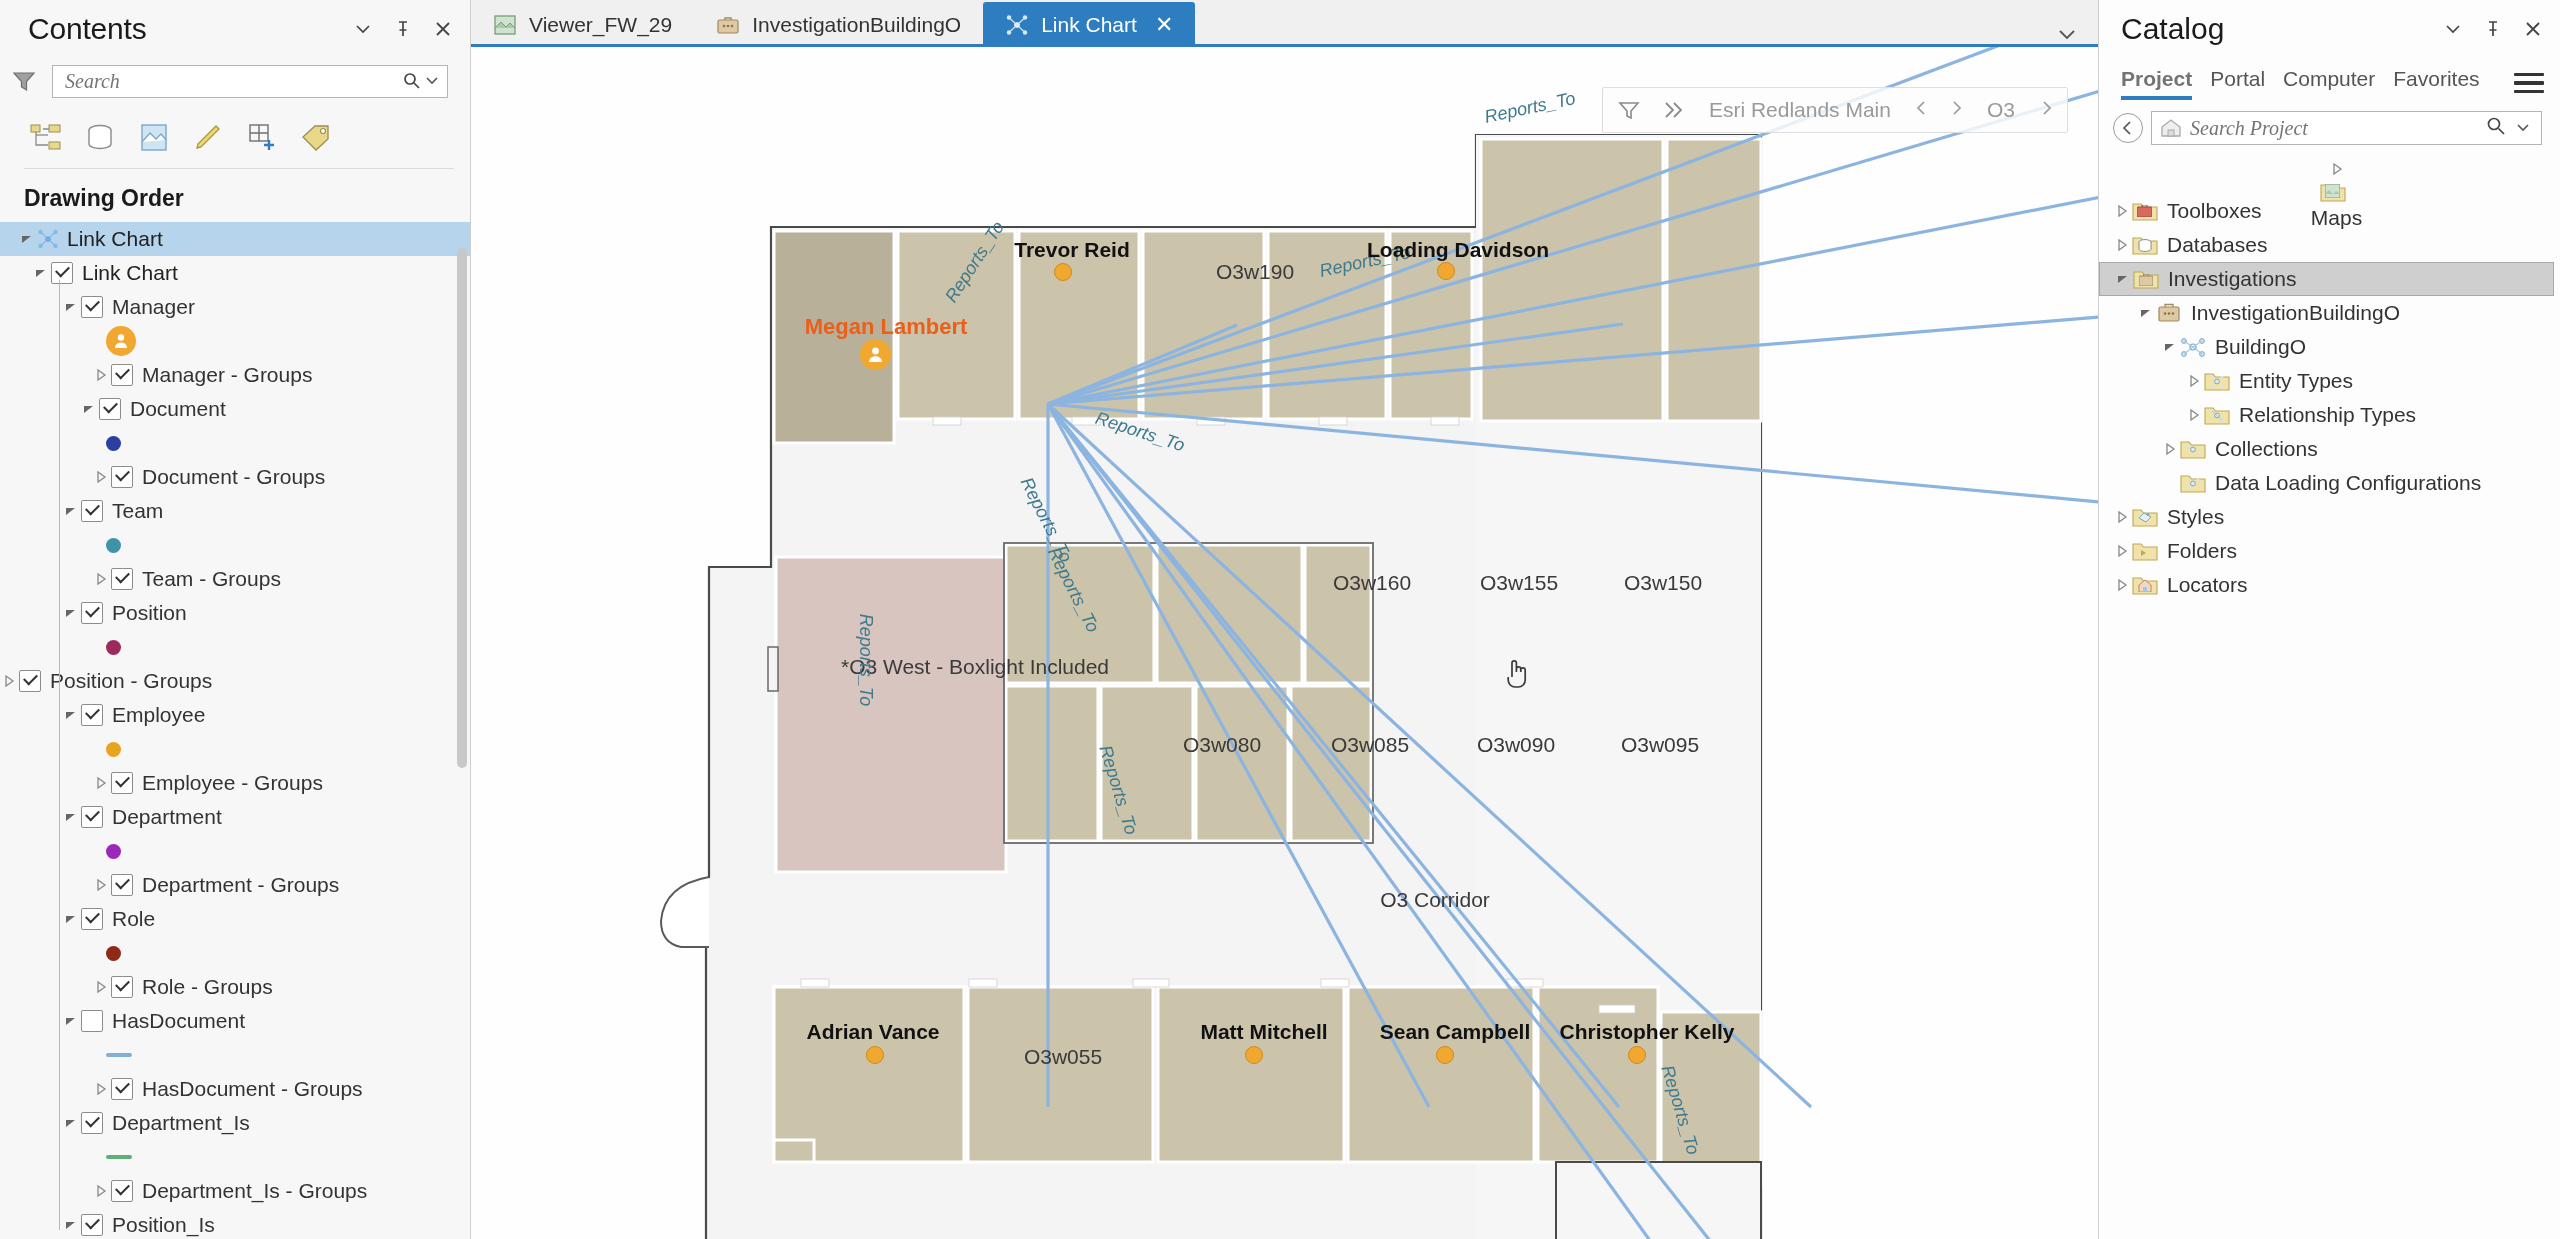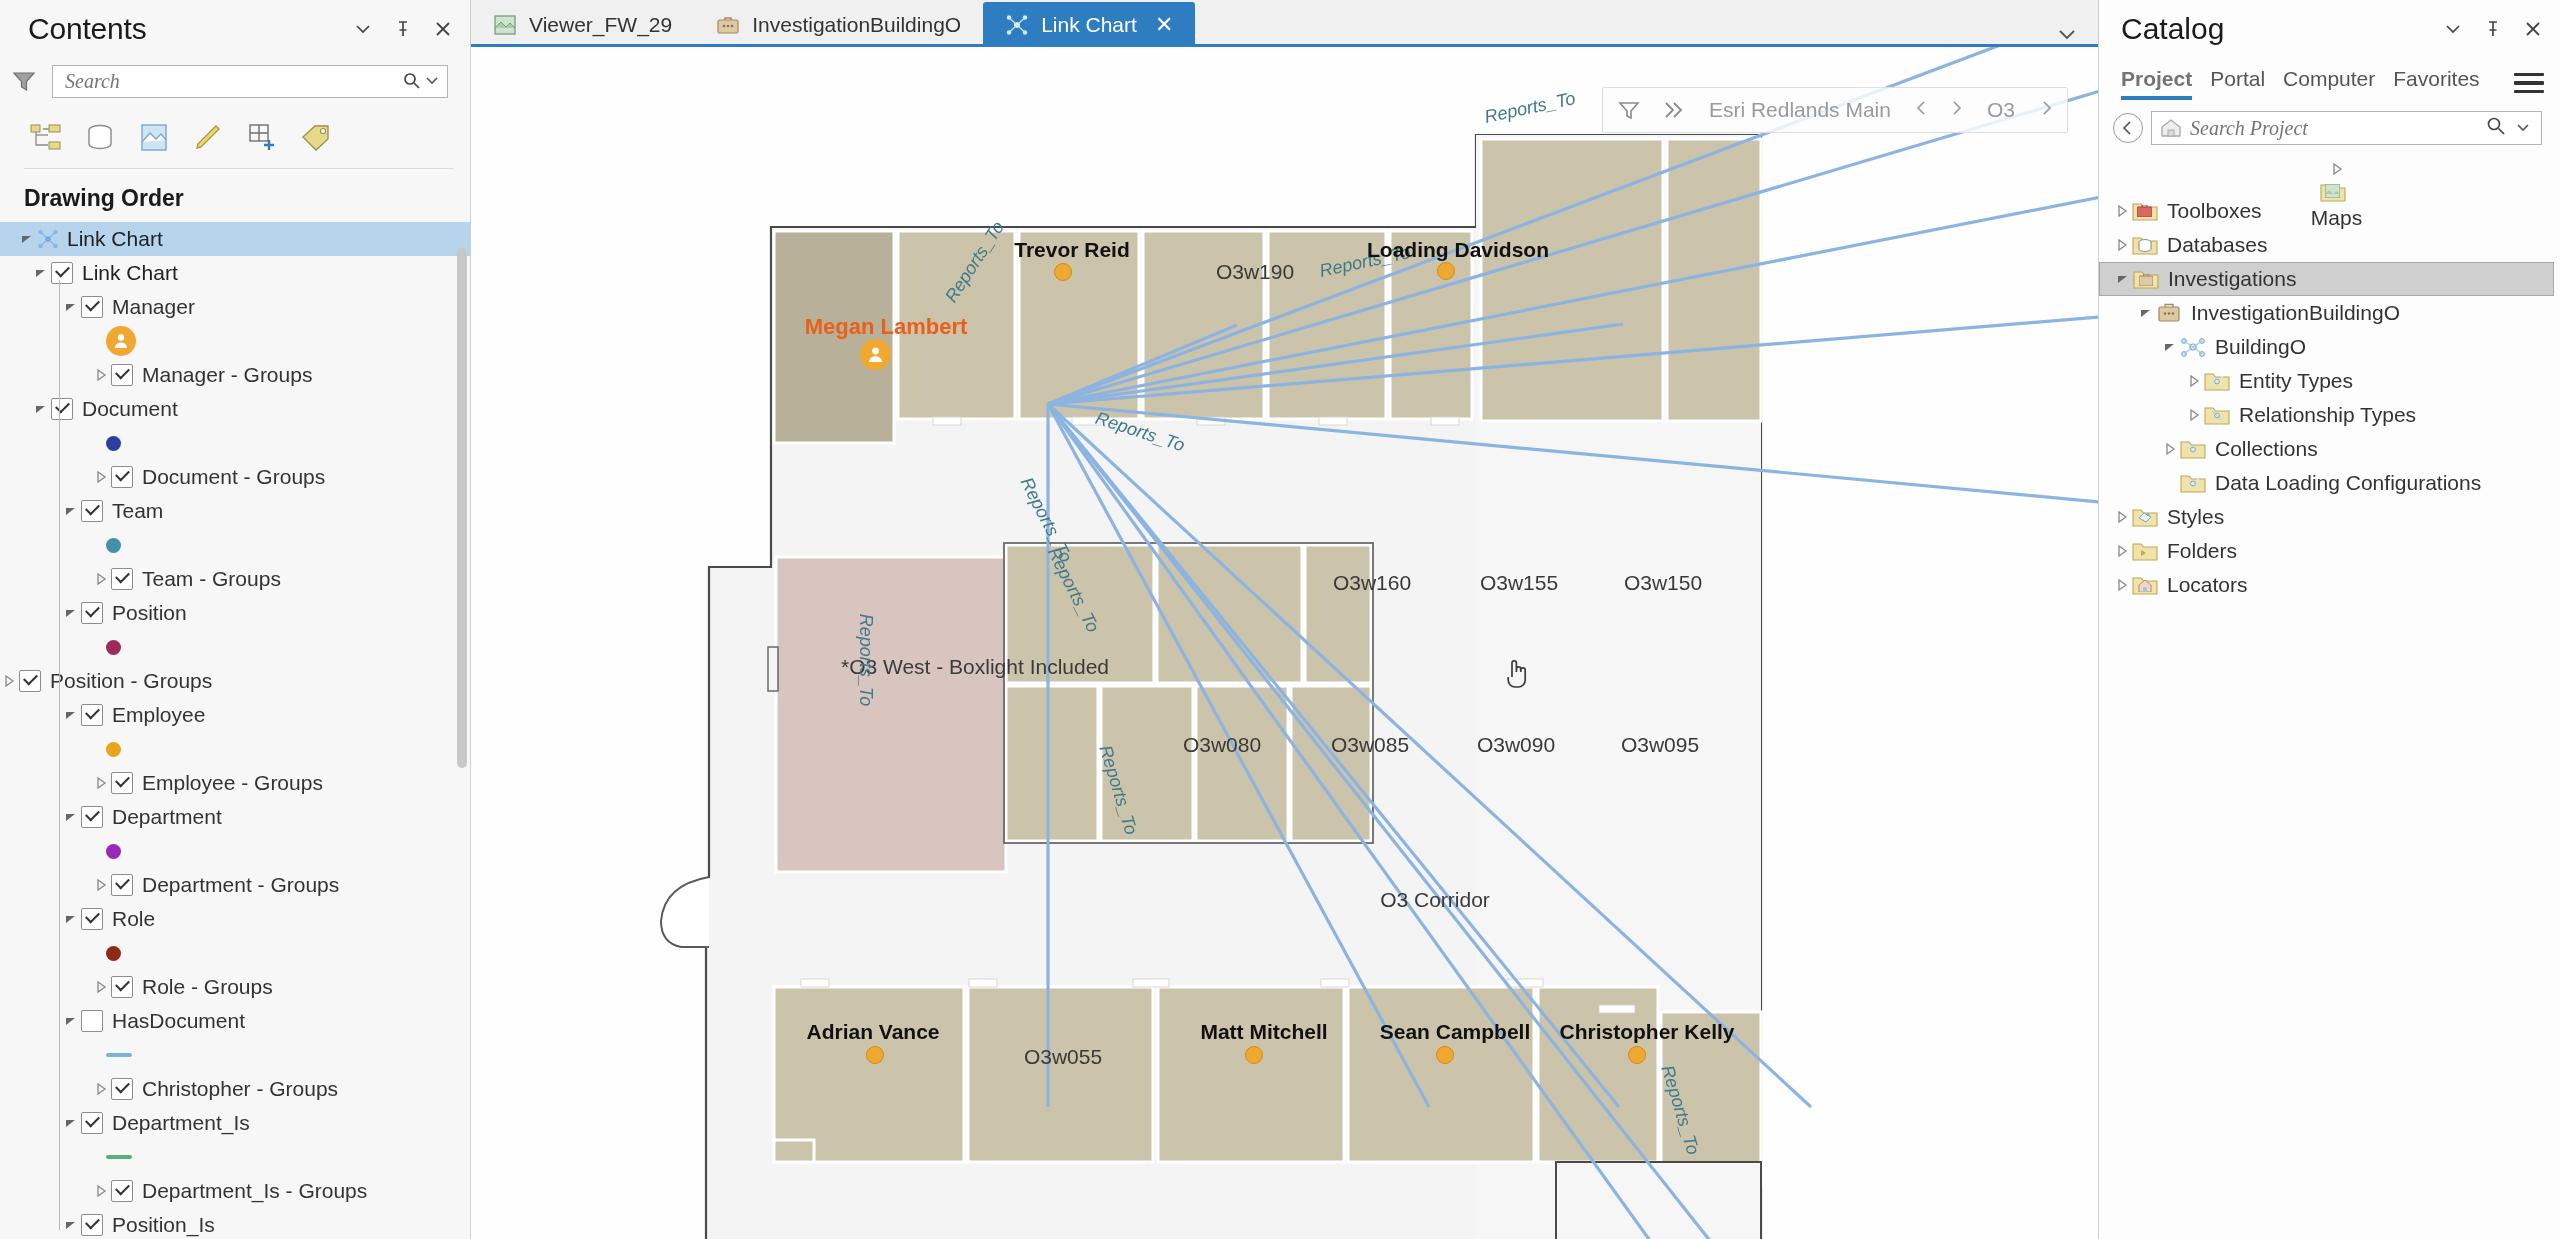--- a/index.html
+++ b/index.html
@@ -287,21 +287,21 @@
           </div>
           <div class="trow" style="padding-left: 92px;">
             <div class="arrow">
               <svg width="14" height="14" viewBox="0 0 14 14">
                 <path d="M4 2l7 5-7 5z" fill="none" stroke="#888" stroke-width="1.3"></path>
               </svg>
             </div>
             <div class="cb checked"></div>
             <span class="tlabel">Manager - Groups</span>
           </div>
-          <div class="trow" style="padding-left: 32px;">
+          <div class="trow" style="padding-left: 80px;">
             <div class="arrow">
               <svg width="14" height="14" viewBox="0 0 14 14">
                 <path d="M2 4h9L2 11z" fill="#666"></path>
               </svg>
             </div>
             <div class="cb checked"></div>
             <span class="tlabel">Document</span>
           </div>
           <div class="trow" style="padding-left: 92px;">
             <div class="symdot" style="background: rgb(43, 63, 160); margin-left: 14px;"></div>
@@ -439,21 +439,21 @@
             <div class="symline" style="background: rgb(127, 176, 216); margin-left: 14px;"></div>
             <span class="tlabel"></span>
           </div>
           <div class="trow" style="padding-left: 92px;">
             <div class="arrow">
               <svg width="14" height="14" viewBox="0 0 14 14">
                 <path d="M4 2l7 5-7 5z" fill="none" stroke="#888" stroke-width="1.3"></path>
               </svg>
             </div>
             <div class="cb checked"></div>
-            <span class="tlabel">Christopher - Groups</span>
+            <span class="tlabel">HasDocument - Groups</span>
           </div>
           <div class="trow" style="padding-left: 62px;">
             <div class="arrow">
               <svg width="14" height="14" viewBox="0 0 14 14">
                 <path d="M2 4h9L2 11z" fill="#666"></path>
               </svg>
             </div>
             <div class="cb checked"></div>
             <span class="tlabel">Department_Is</span>
           </div>

